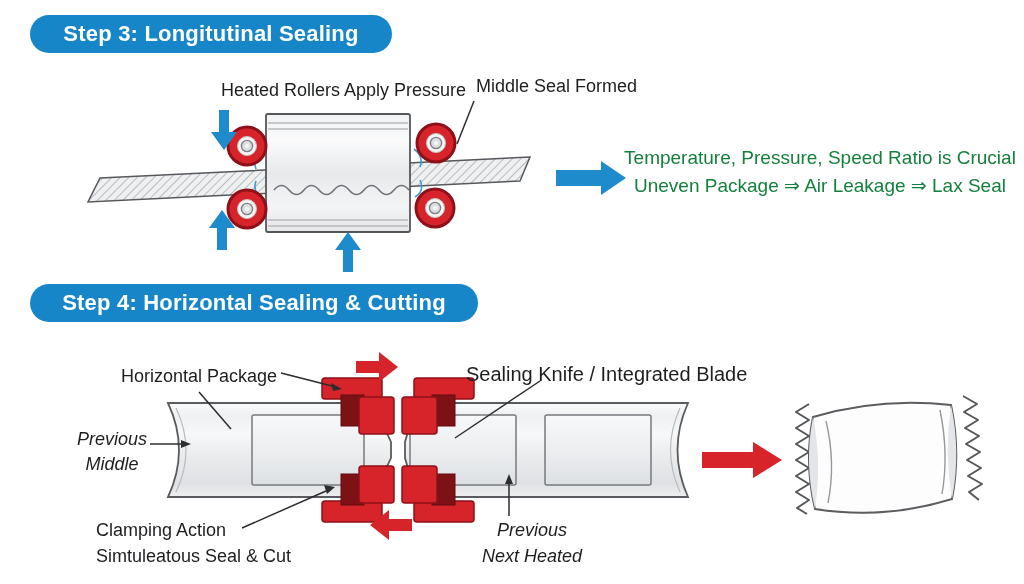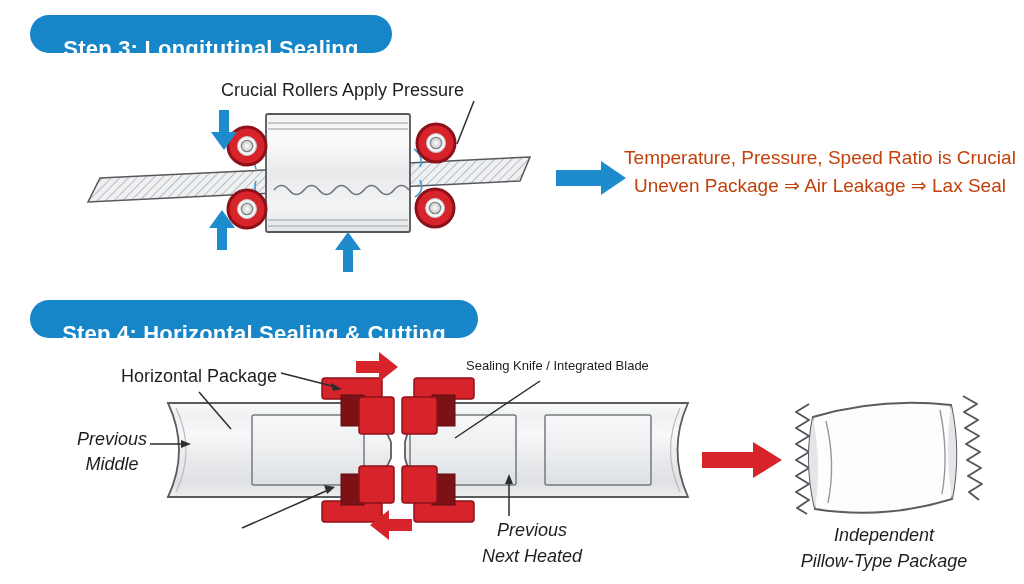--- a/index.html
+++ b/index.html
@@ -1,27 +1,27 @@
 <!DOCTYPE html>
 <html style="--banner-blue: #1786c8; --arrow-blue: #1e8bcd; --red: #d7242b; --dark-red: #7d1216; --text: #1d1e20;"><head>
 <meta charset="utf-8">
 <style>
   html,body{margin:0;padding:0;background:#fff;}
   .stage{position:relative;width:1024px;height:584px;background:#fff;
          font-family:"Liberation Sans",sans-serif;color:var(--text,#1d1e20);overflow:hidden;}
   .banner{position:absolute;height:38px;line-height:38px;border-radius:19px;
           background:var(--banner-blue,#1786c8);color:#fff;font-weight:bold;font-size:22px;
-          text-align:center;box-sizing:border-box;padding:15px 26px;letter-spacing:.2px;}
+          text-align:center;box-sizing:border-box;padding:0 26px;letter-spacing:.2px;}
   #banner-step3{left:30px;top:15px;width:362px;}
-  #banner-step4{left:30px;top:284px;width:448px;margin-top:16px;}
+  #banner-step4{left:30px;top:284px;width:448px;}
   .lbl{position:absolute;font-size:18px;line-height:24px;white-space:nowrap;color:var(--text,#1d1e20);}
-  .lbl-knife{font-size:13px;}
+  .lbl-knife{font-size:20px;margin-top:8px;}
   .multiline{white-space:normal;text-align:center;font-style:italic;}
   .note{position:absolute;left:620px;top:144px;width:400px;text-align:center;
-        font-size:19px;line-height:28px;color:#c2410c;white-space:nowrap;}
+        font-size:19px;line-height:28px;color:#15803d;white-space:nowrap;}
   .clamp-lbl div{white-space:nowrap;}
   svg{position:absolute;left:0;top:0;}
   .blue{fill:var(--arrow-blue,#1e8bcd);}
   .redfill{fill:var(--red,#d7242b);stroke:#8e1119;stroke-width:1.5;}
   .dred{fill:var(--dark-red,#7d1216);stroke:#5f0d10;stroke-width:1;}
   .leader{stroke:#2c2d2f;stroke-width:1.5;fill:none;}
   .lhead{fill:#2c2d2f;stroke:none;}
 </style>
 </head>
 <body>
@@ -148,41 +148,42 @@
       <line class="leader" x1="540" y1="381" x2="455" y2="438"></line>
       <line class="leader" x1="242" y1="528" x2="326" y2="491"></line>
       <polygon class="lhead" points="335,487 324,485 327,494"></polygon>
       <line class="leader" x1="509" y1="516" x2="509" y2="480"></line>
       <polygon class="lhead" points="509,474 505,484 513,484"></polygon>
     </g>
   </svg>
 
   <div class="banner" id="banner-step3">Step 3: Longitutinal Sealing</div>
 
-  <div class="lbl" style="left:221px;top:78px">Crucial Rollers Apply Pressure</div>
+  <div class="lbl" style="left:221px;top:78px">Heated Rollers Apply Pressure</div>
+  <div class="lbl" style="left:476px;top:74px">Middle Seal Formed</div>
 
   <div class="note">
     <div>Temperature, Pressure, Speed Ratio is Crucial</div>
     <div>Uneven Package ⇒ Air Leakage ⇒ Lax Seal</div>
   </div>
 
   <div class="banner" id="banner-step4">Step 4: Horizontal Sealing &amp; Cutting</div>
 
   <div class="lbl" style="left:121px;top:364px">Horizontal Package</div>
   <div class="lbl lbl-knife" style="left:466px;top:354px">Sealing Knife / Integrated Blade</div>
 
   <div class="lbl multiline" style="left:68px;top:427px;width:88px;line-height:25px">
     <div>Previous</div>
     <div>Middle</div>
   </div>
 
+  <div class="lbl clamp-lbl" style="left:96px;top:517px;line-height:26px">
+    <div>Clamping Action</div>
+    <div>Simtuleatous Seal &amp; Cut</div>
+  </div>
 
   <div class="lbl multiline" style="left:460px;top:517px;width:144px;line-height:26px">
     <div>Previous</div>
     <div>Next Heated</div>
   </div>
 
-  <div class="lbl multiline" style="left:784px;top:522px;width:200px;line-height:26px">
-    <div>Independent</div>
-    <div>Pillow-Type Package</div>
-  </div>
 
 </div>
 
 </body></html>

